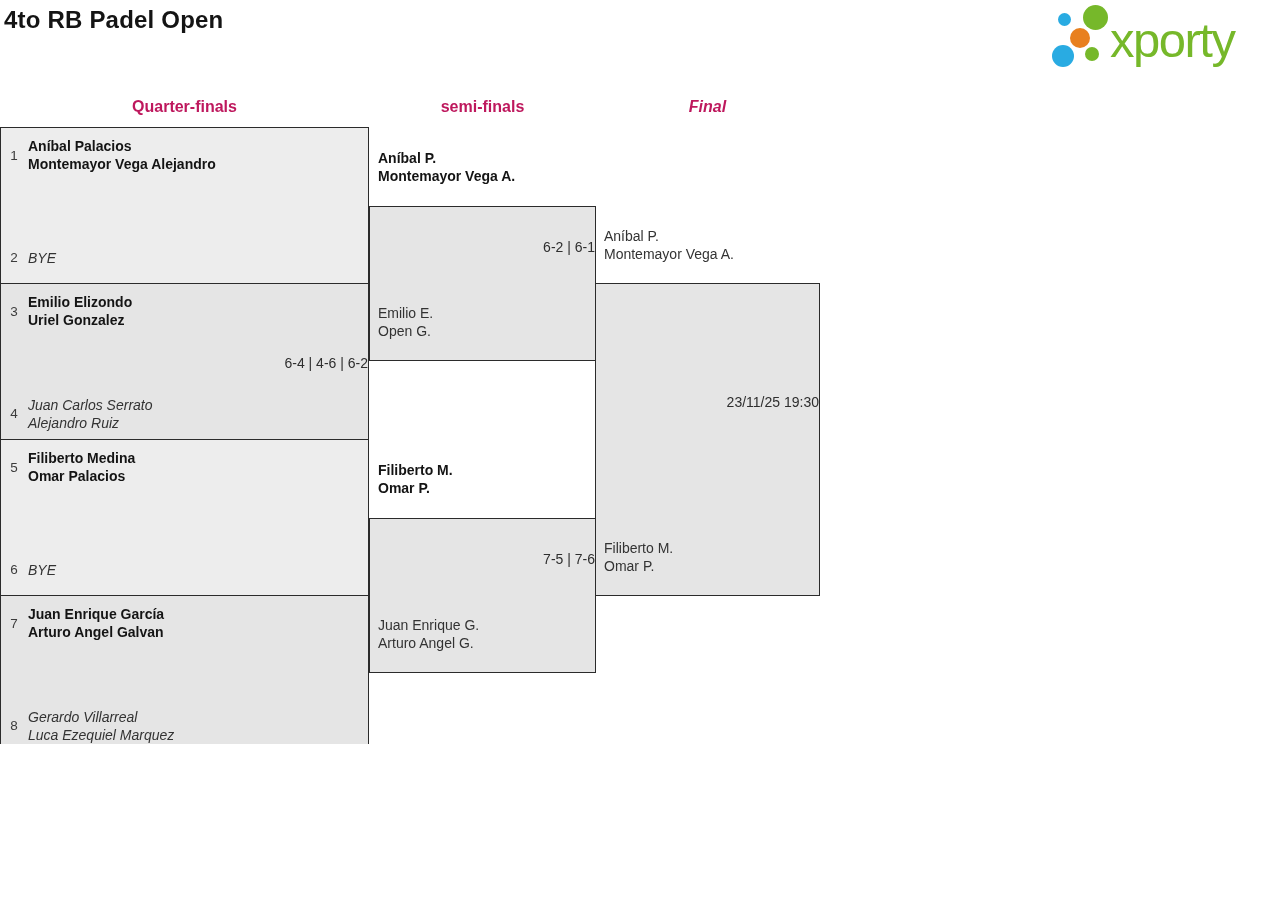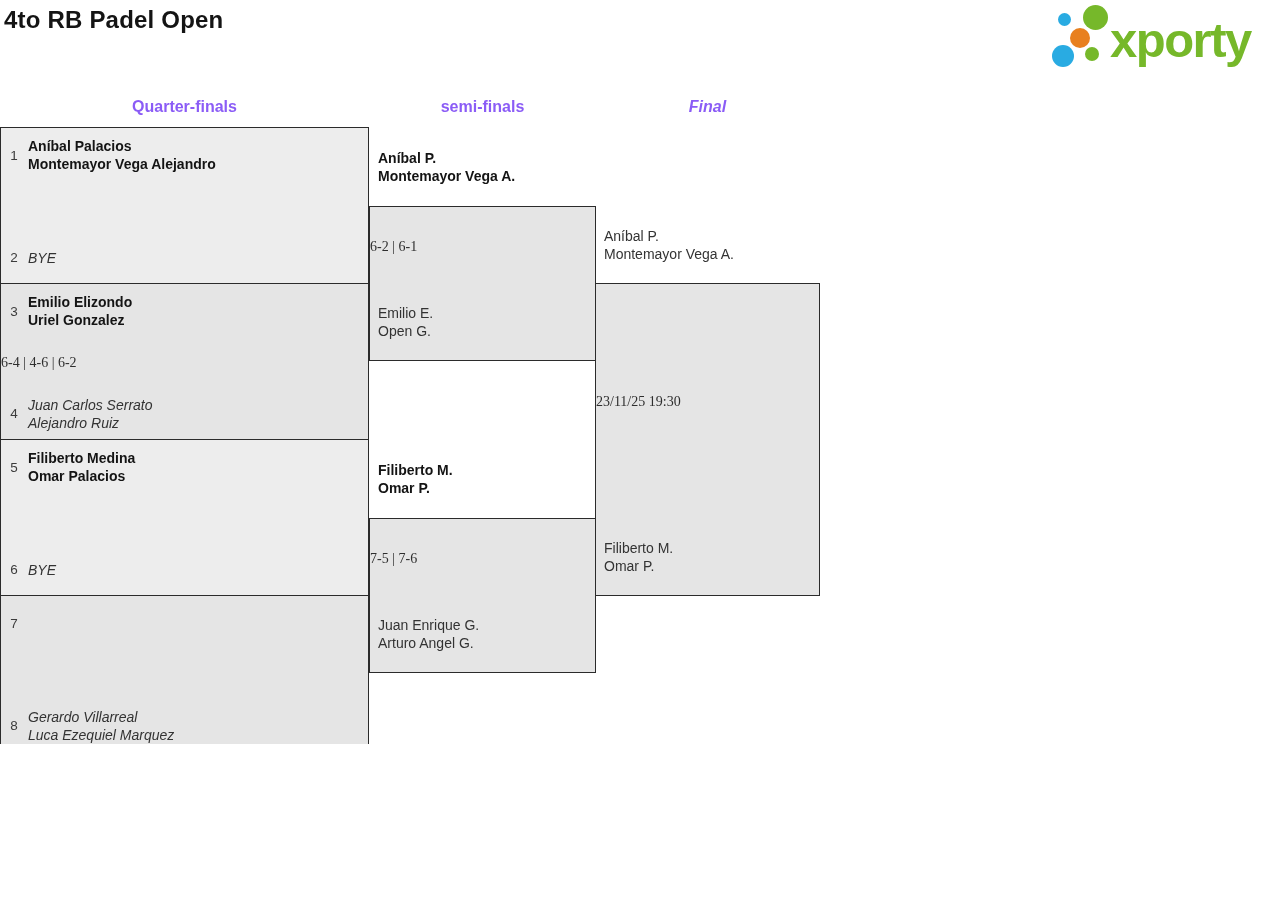--- a/index.html
+++ b/index.html
@@ -11,46 +11,46 @@
   .title { position:absolute; left:4px; top:3px; font-size:24px; line-height:33px;
            font-weight:700; color:#141414; letter-spacing:0.2px; }
 
   .logo { position:absolute; left:1048px; top:2px; width:230px; height:72px; cursor:pointer; }
   .dot  { position:absolute; border-radius:50%; }
   .d-blue-sm  { left:10px; top:11px; width:13px; height:13px; }
   .d-green-lg { left:35px; top:3px;  width:25px; height:25px; }
   .d-orange   { left:22px; top:26px; width:20px; height:20px; }
   .d-blue-lg  { left:4px;  top:43px; width:22px; height:22px; }
   .d-green-sm { left:37px; top:45px; width:14px; height:14px; }
-  .logo-text  { position:absolute; left:62px; top:10px; font-size:49px; font-weight:700;
+  .logo-text  { position:absolute; left:62px; top:10px; font-size:49px; font-weight:400;
                 letter-spacing:-1.5px; line-height:56px; }
 
   
   .rh { position:absolute; top:98px; font-size:16px; line-height:18px; font-weight:700;
-        color:#8b5cf6; text-align:center; }
+        color:#be185d; text-align:center; }
   .rh-q { left:0px;   width:369px; }
   .rh-s { left:369px; width:227px; }
   .rh-f { left:595px; width:225px;font-style:italic; }
 
   
   .box { position:absolute; border:1px solid #2b2b2b; background:#e5e5e5; }
   .shade { background:#ededed; }
   .qf  { left:0; width:369px; height:157px; }
   .qf1 { top:127px; } .qf2 { top:283px; } .qf3 { top:439px; } .qf4 { top:595px; }
   .sf  { left:369px; width:227px; height:155px; }
   .sf1 { top:206px; } .sf2 { top:518px; }
   .fin { left:595px; top:283px; width:225px; height:313px; }
 
   
   .team { position:absolute; font-size:14px; line-height:18px; color:#333; white-space:nowrap; }
   .team.w { font-weight:700; color:#141414; }
   .seed { position:absolute; left:4px; width:18px; text-align:center;
           font-size:13.5px; line-height:17px; color:#3c3c3c; }
-  .score { position:absolute; left:0; right:0; text-align:left; font-size:14px;
-           line-height:18px; color:#2e2e2e;font-family:Liberation Serif, serif; }
+  .score { position:absolute; left:0; right:0; text-align:right; font-size:14px;
+           line-height:18px; color:#2e2e2e; }
 
   .qf .seed.s1 { top:19px; }
   .qf .team.t1 { left:27px; top:9px; }
   .qf .score   { top:70px; }
   .qf .seed.s2 { top:121px; }
   .qf .team.t2 { left:27px; top:112px;font-style:italic; }
   .qf .team.t2.bye { top:121px; }
 
   .sf .team.t1 { left:8px; top:-58px; }
   .sf .score   { top:31px; }
@@ -115,20 +115,24 @@
       <div>Omar Palacios</div>
     </div>
     <span class="seed s2">6</span>
     <div class="team t2 bye">
       <div>BYE</div>
     </div>
   </div>
 
   <div class="box qf qf4">
     <span class="seed s1">7</span>
+    <div class="team w t1">
+      <div>Juan Enrique García</div>
+      <div>Arturo Angel Galvan</div>
+    </div>
     <span class="seed s2">8</span>
     <div class="team t2">
       <div>Gerardo Villarreal</div>
       <div>Luca Ezequiel Marquez</div>
     </div>
   </div>
 
   <div class="box sf sf1">
     <div class="team w t1">
       <div>Aníbal P.</div>

